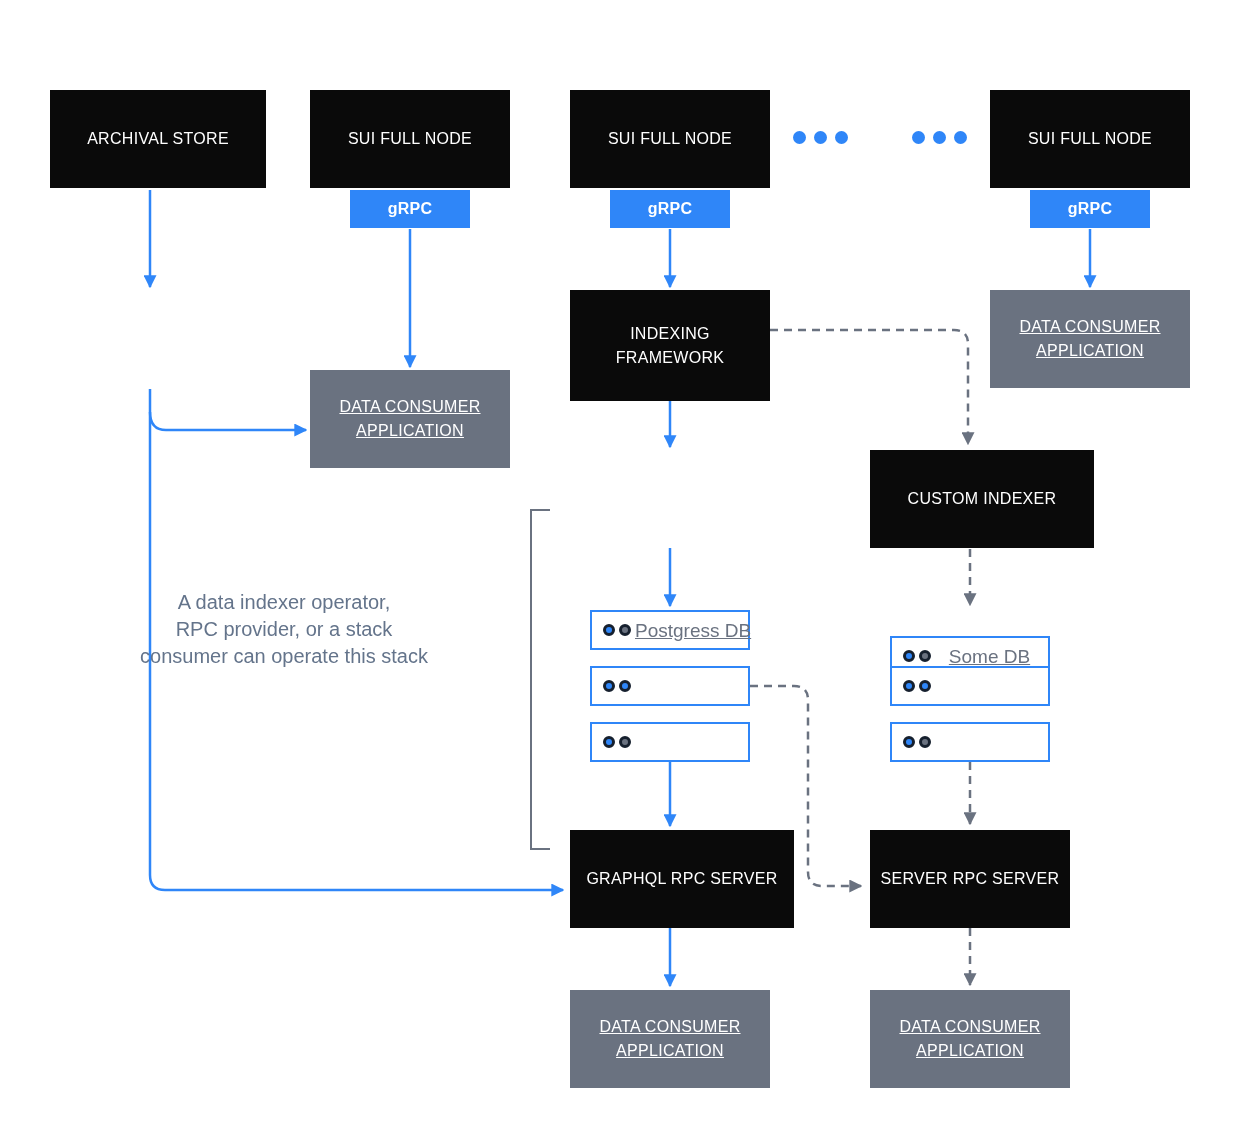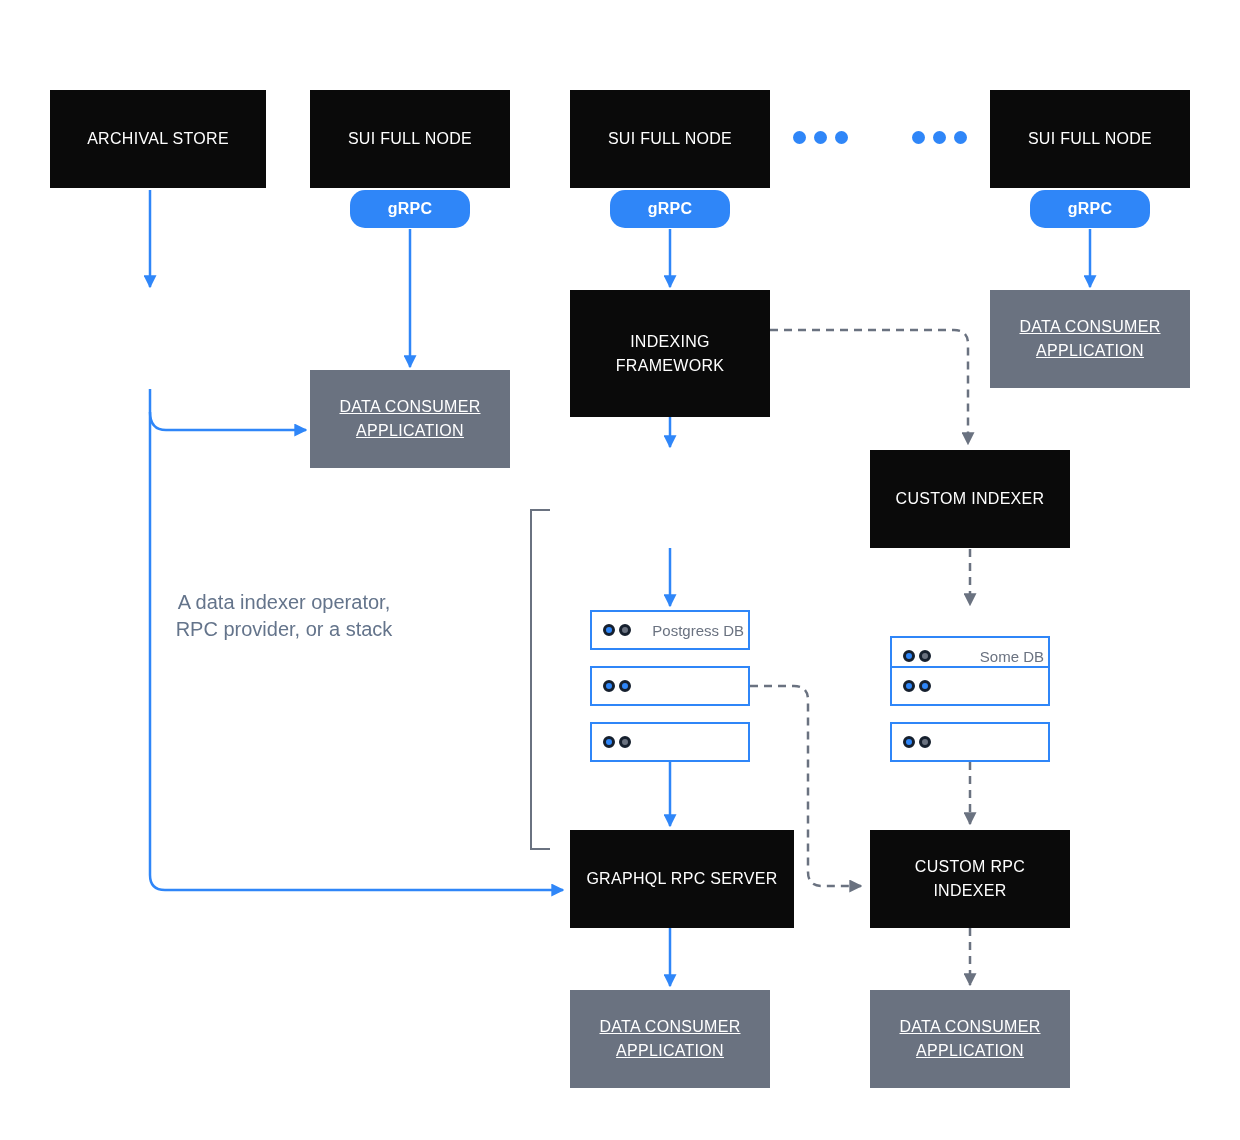--- a/index.html
+++ b/index.html
@@ -11,37 +11,37 @@
     position:relative;width:1240px;height:1140px;background:#ffffff;
     font-family:"Liberation Sans",sans-serif;overflow:hidden;
   }
   svg.connectors{position:absolute;left:0;top:0;z-index:1;}
   .node{
     position:absolute;z-index:2;display:flex;align-items:center;justify-content:center;
     text-align:center;color:var(--white);font-size:16px;font-weight:500;
     letter-spacing:.3px;line-height:24px;padding:0 8px;box-sizing:border-box;
   }
   .black{background:var(--black);}
-  .blue{background:var(--blue);border-radius:15px;}
+  .blue{background:var(--blue);}
   .grayb{background:var(--gray);text-decoration:underline;}
   .grpc{font-weight:700;letter-spacing:.2px;}
   .db-row{
     position:absolute;z-index:2;width:160px;height:40px;background:#ffffff;
     border:2px solid var(--blue);box-sizing:border-box;display:flex;align-items:center;
     padding-left:11px;gap:4px;
   }
   .dot{
     width:12px;height:12px;border-radius:50%;border:3px solid var(--ring);
     box-sizing:border-box;flex:0 0 auto;background:#ffffff;
   }
   .dot[data-color="blue"]{background:var(--blue);}
   .dot[data-color="gray"]{background:var(--gray);}
   .db-label{
-    flex:1;text-align:right;color:var(--gray);font-size:15px;line-height:1;
-    padding-right:4px;white-space:nowrap;
+    flex:1;text-align:center;color:var(--gray);font-size:19px;line-height:1;
+    padding-right:4px;white-space:nowrap;text-decoration:underline;
   }
   .note{
     position:absolute;z-index:2;left:60px;top:589px;width:448px;text-align:center;
     color:var(--note);font-size:20px;line-height:27px;
   }
   .dots{position:absolute;z-index:2;display:flex;gap:8px;}
   .dots i{display:block;width:13px;height:13px;border-radius:50%;background:var(--blue);}
 </style>
 </head>
 <body>
@@ -105,37 +105,38 @@
   <div class="node blue grpc" style="left:350px;top:190px;width:120px;height:38px">
     <span>gRPC</span>
   </div>
   <div class="node blue grpc" style="left:610px;top:190px;width:120px;height:38px">
     <span>gRPC</span>
   </div>
   <div class="node blue grpc" style="left:1030px;top:190px;width:120px;height:38px">
     <span>gRPC</span>
   </div>
 
-  <div class="node black" style="left:570px;top:290px;width:200px;height:127px">
+  <div class="node black" style="left:570px;top:290px;width:200px;height:111px">
     <span>INDEXING FRAMEWORK</span>
   </div>
   <div class="node grayb" style="left:990px;top:290px;width:200px;height:98px">
     <span>DATA CONSUMER APPLICATION</span>
   </div>
   <div class="node grayb" style="left:310px;top:370px;width:200px;height:98px">
     <span>DATA CONSUMER APPLICATION</span>
   </div>
 
-  <div class="node black" style="left:870px;top:450px;width:200px;height:98px">
+  <div class="node black" style="left:870px;top:450px;width:224px;height:98px">
     <span>CUSTOM INDEXER</span>
   </div>
 
   <div class="note">
     <div>A data indexer operator,</div>
     <div>RPC provider, or a stack</div>
+    <div>consumer can operate this stack</div>
   </div>
 
   <div class="db-row" style="left:590px;top:610px">
     <span class="dot" data-color="blue"></span>
     <span class="dot" data-color="gray"></span>
     <span class="db-label">Postgress DB</span>
   </div>
   <div class="db-row" style="left:590px;top:666px">
     <span class="dot" data-color="blue"></span>
     <span class="dot" data-color="blue"></span>
@@ -160,21 +161,21 @@
   <div class="db-row" style="left:890px;top:722px">
     <span class="dot" data-color="blue"></span>
     <span class="dot" data-color="gray"></span>
     <span class="db-label"></span>
   </div>
 
   <div class="node black" style="left:570px;top:830px;width:224px;height:98px">
     <span>GRAPHQL RPC SERVER</span>
   </div>
   <div class="node black" style="left:870px;top:830px;width:200px;height:98px">
-    <span>CUSTOM RPC INDEXER</span>
+    <span>SERVER RPC SERVER</span>
   </div>
 
   <div class="node grayb" style="left:570px;top:990px;width:200px;height:98px">
     <span>DATA CONSUMER APPLICATION</span>
   </div>
   <div class="node grayb" style="left:870px;top:990px;width:200px;height:98px">
     <span>DATA CONSUMER APPLICATION</span>
   </div>
 
 </div>

